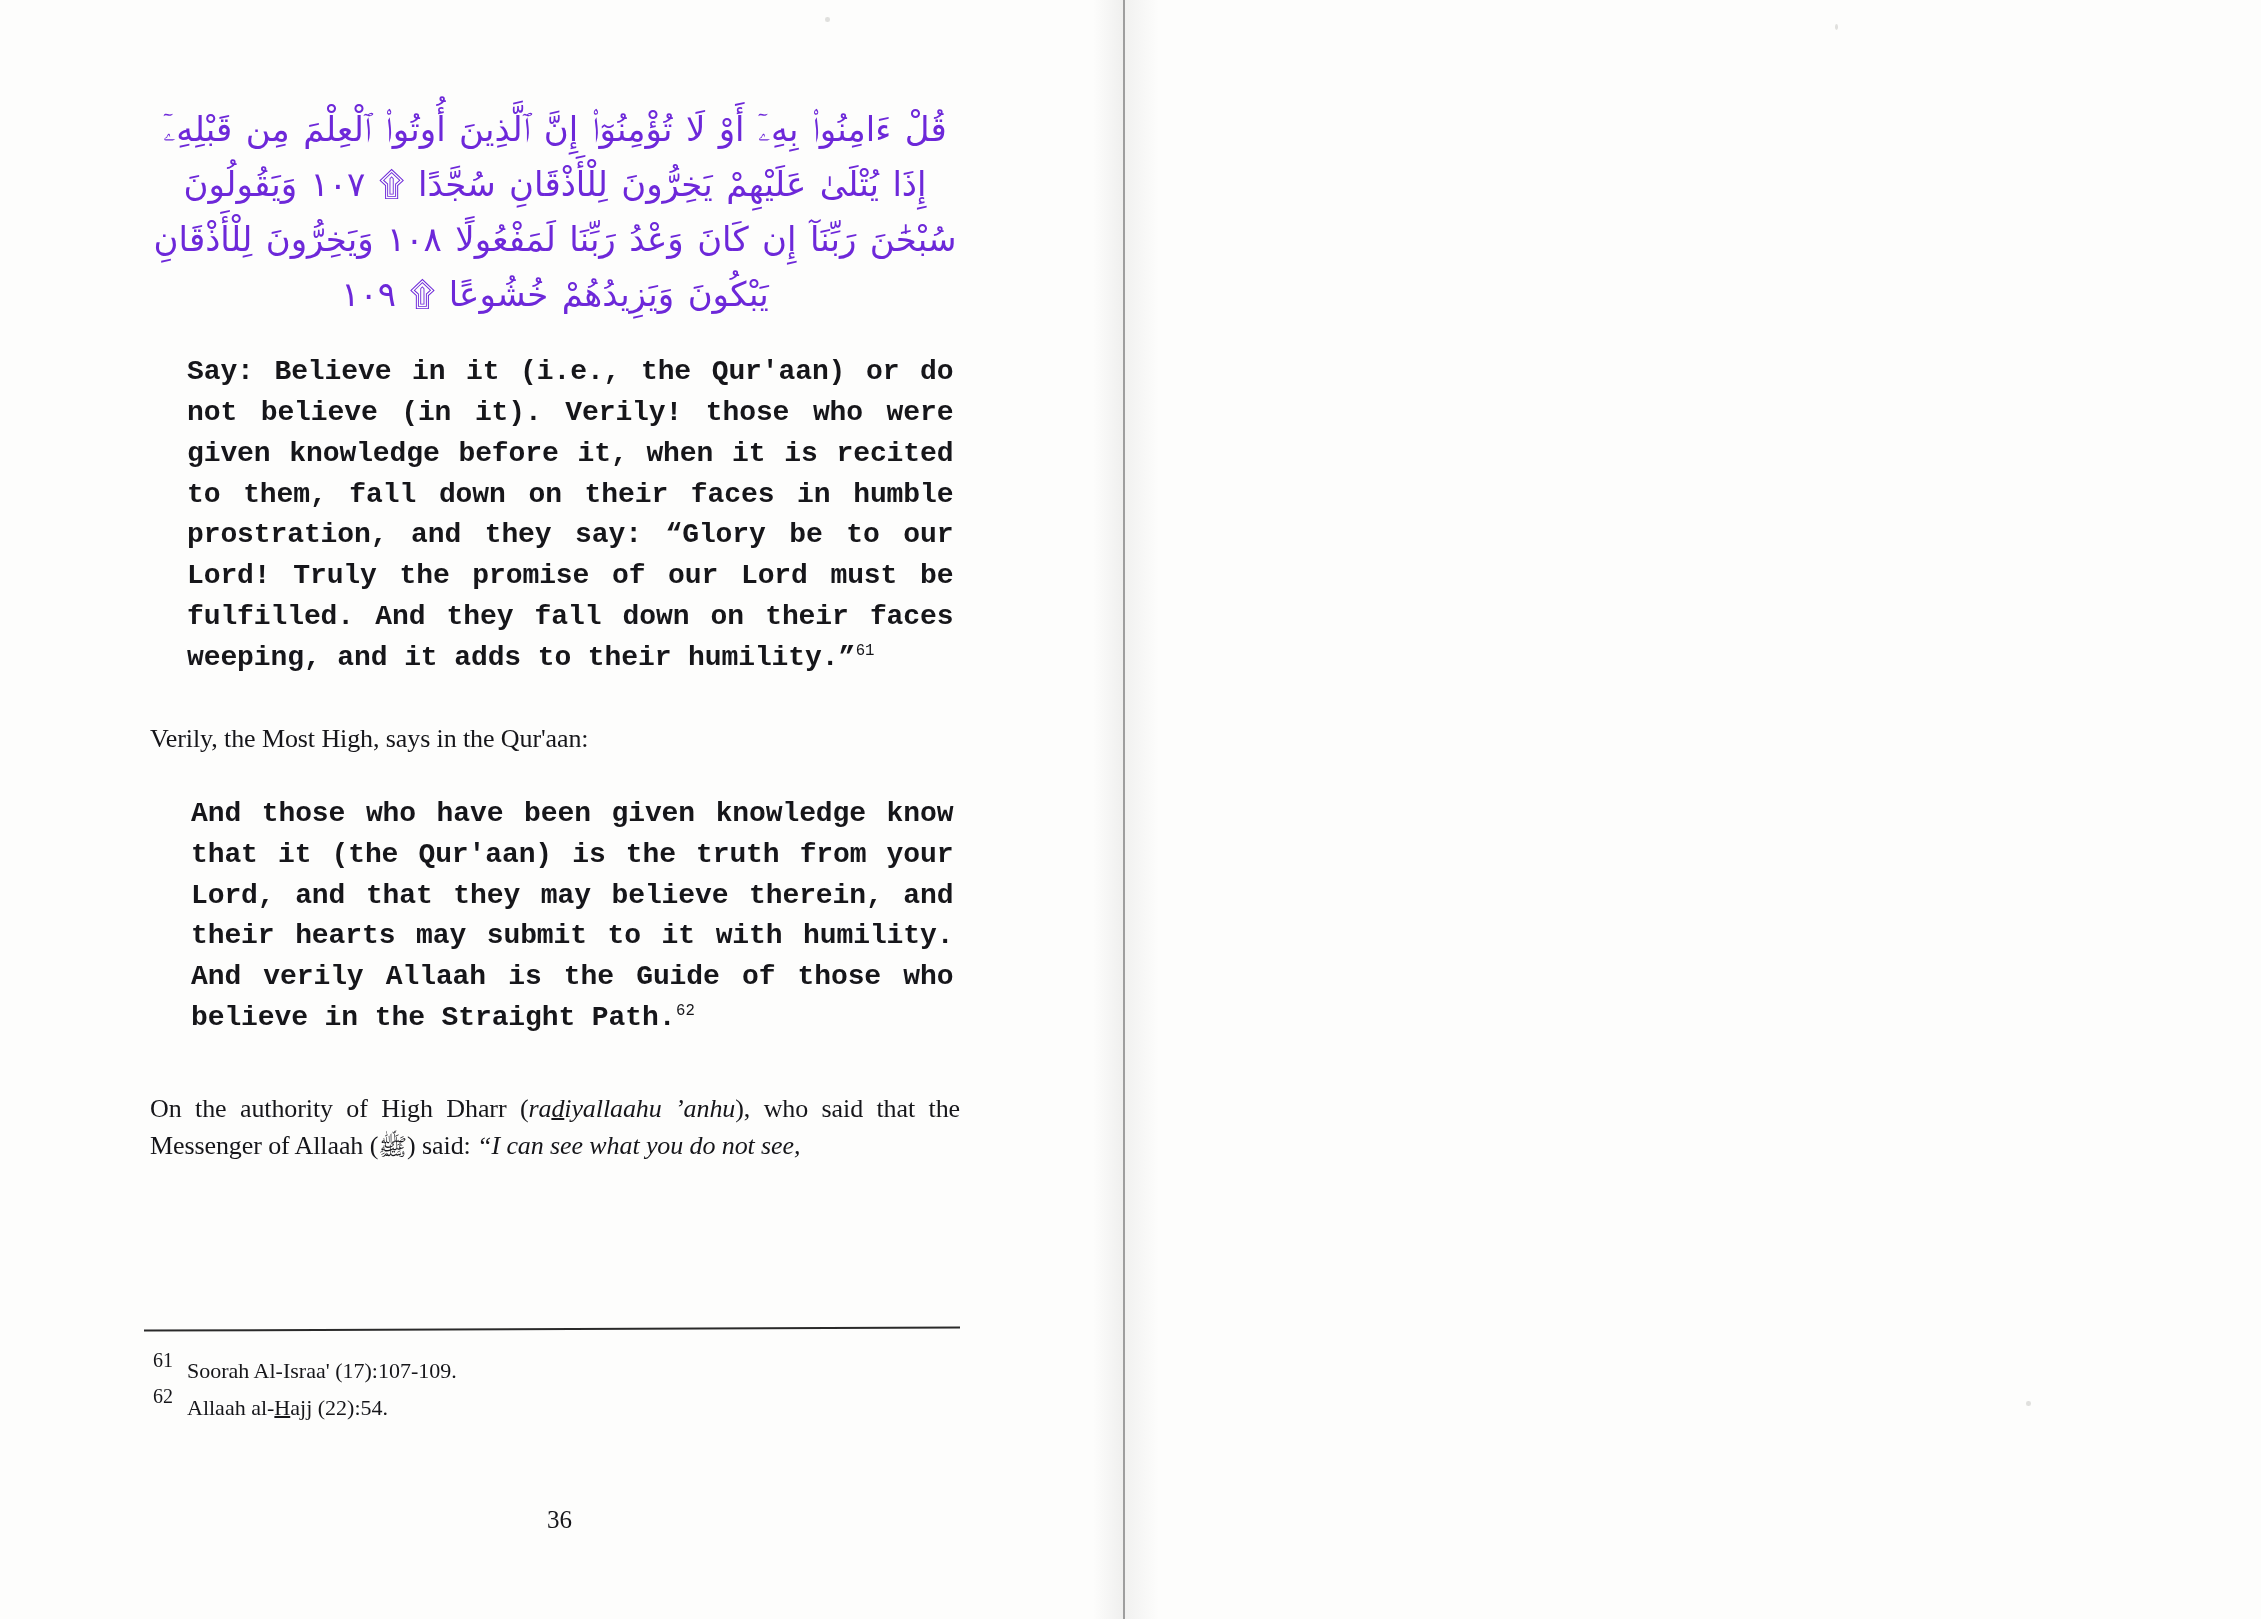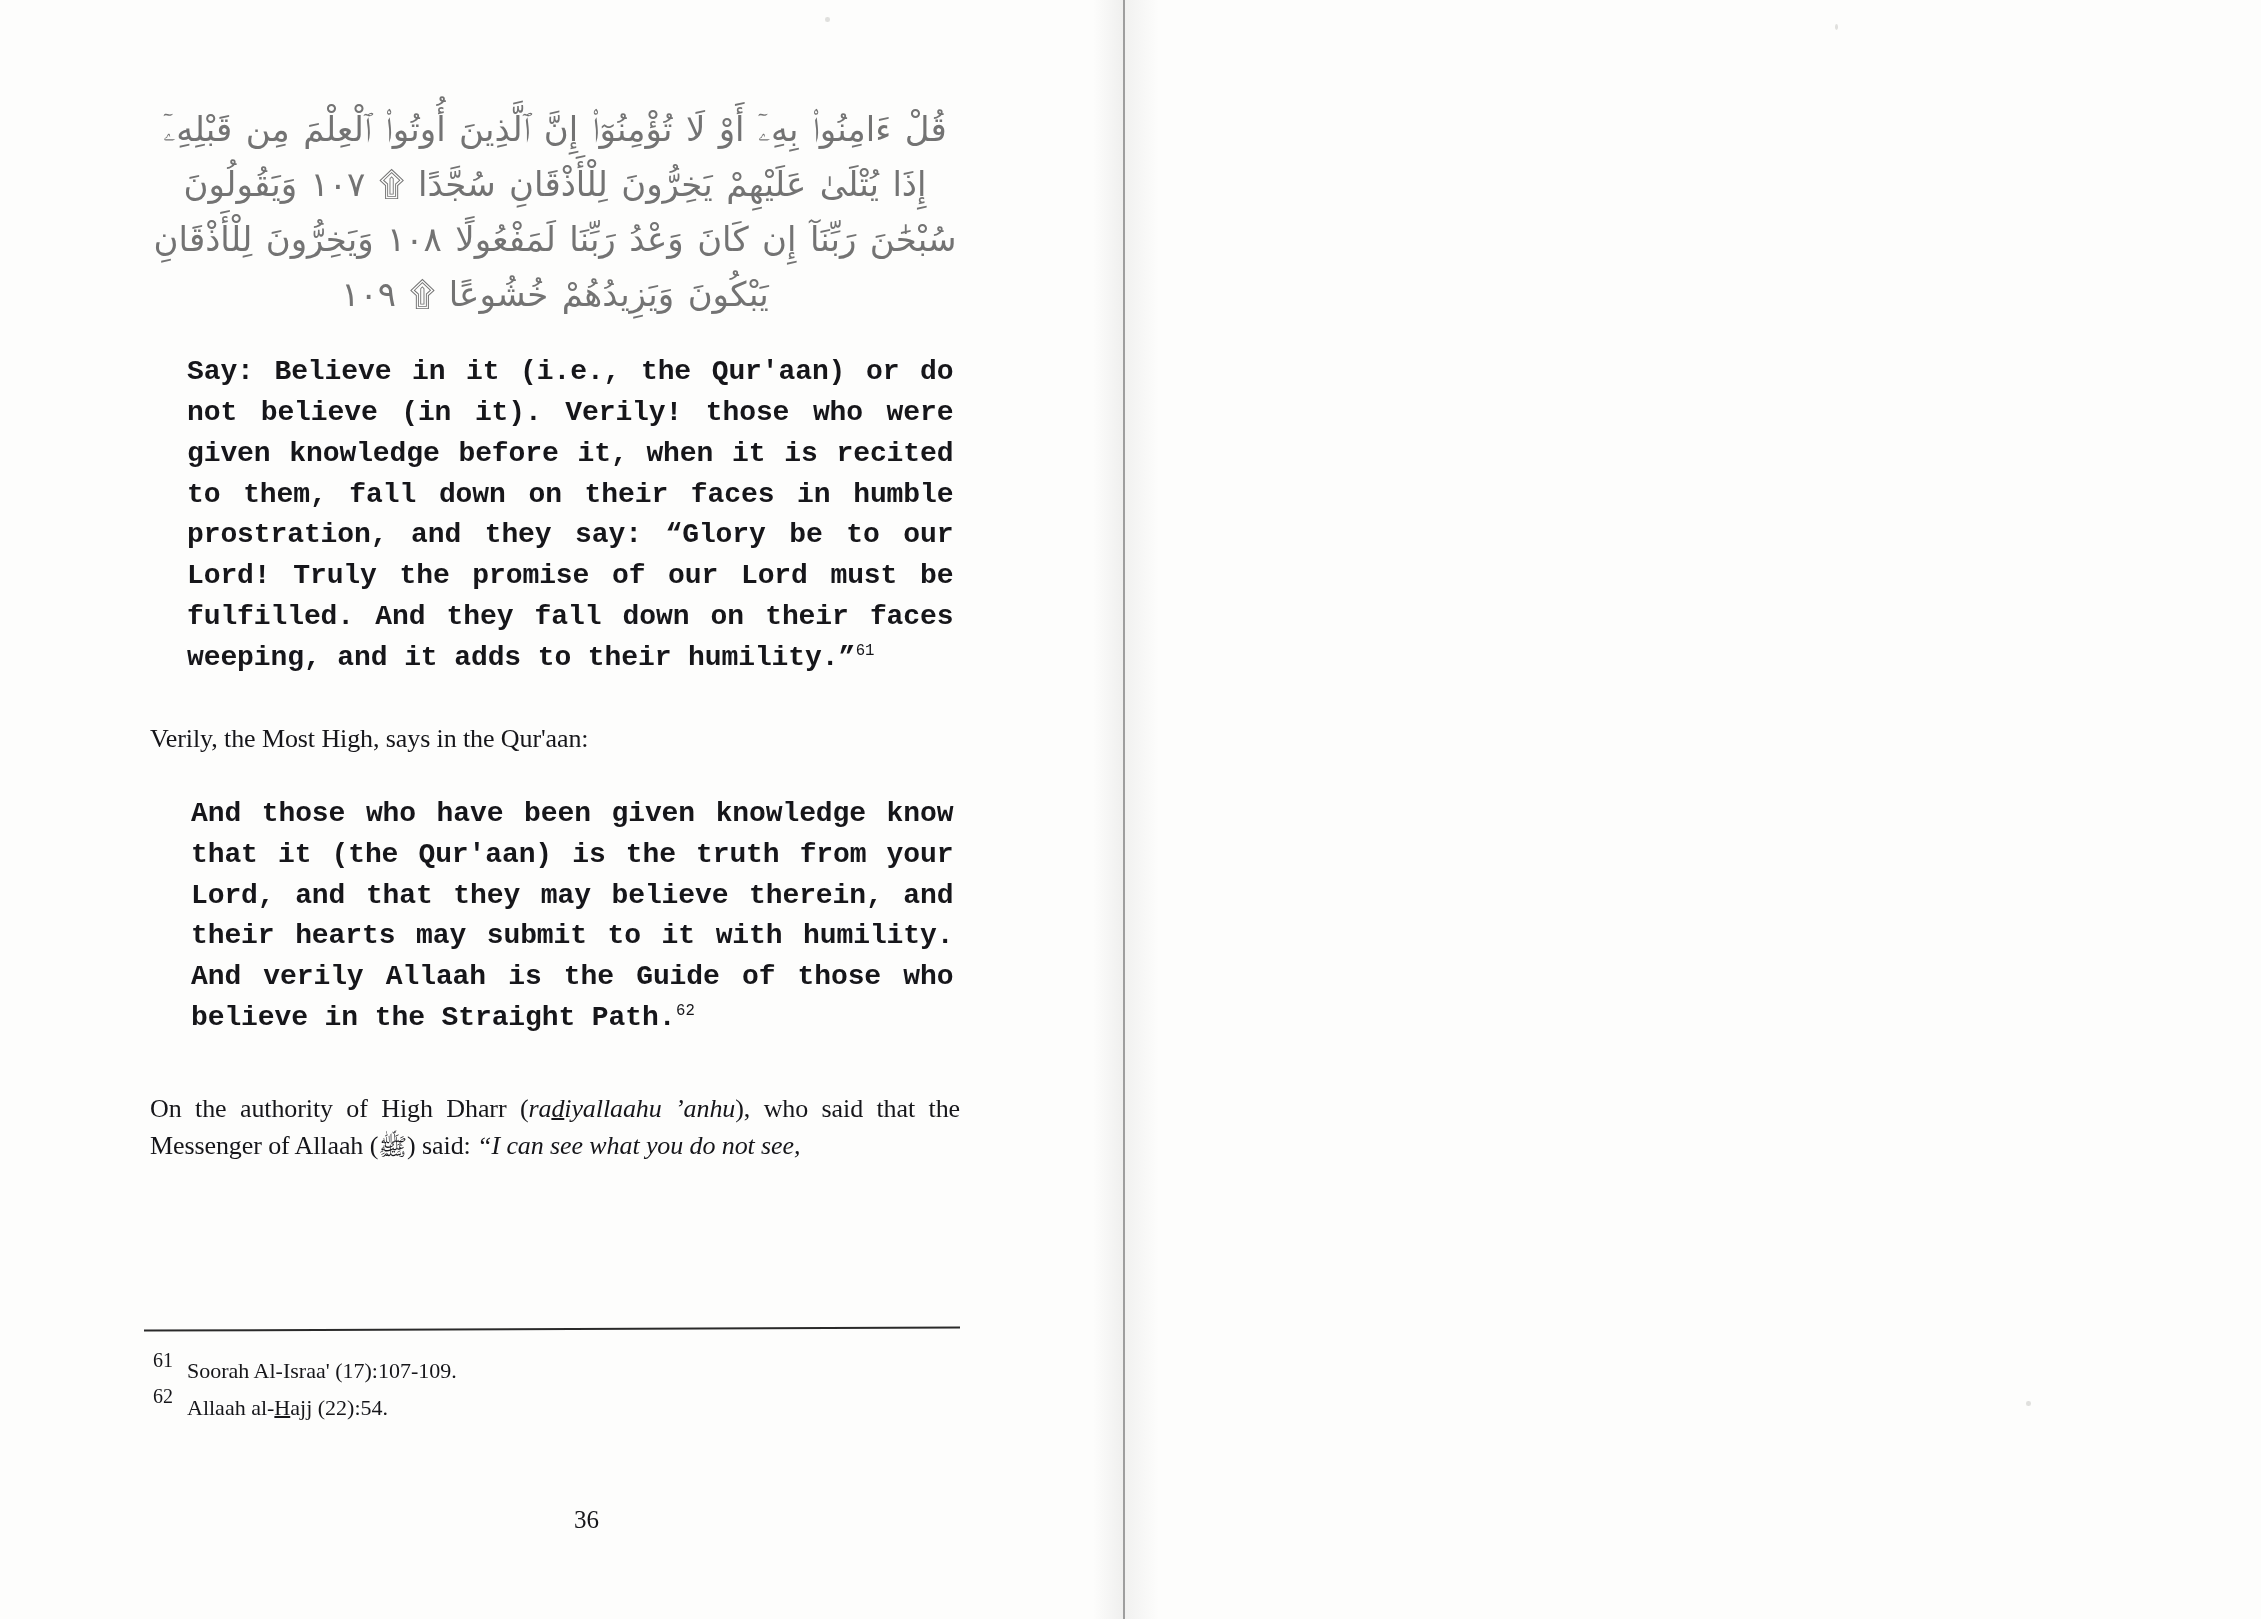--- a/index.html
+++ b/index.html
@@ -58,21 +58,21 @@
   }
   .col-left  { left: 150px;  top: 99px; width: 810px; }
 
   
   .arabic {
     direction: rtl;
     text-align: center;
     font-family: "DejaVu Sans", "Liberation Sans", sans-serif;
     font-size: 34px;
     line-height: 1.62;
-    color: #737373;
+    color: #6d28d9;
     letter-spacing: 0.3px;
     word-spacing: 2.6px;
     margin: 0;
   }
   .arabic-1 { margin-top: 2.6px; }
   .arabic-2 { font-size: 32px; line-height: 1.70; }
 
   .quote-bold {
     font-family: Liberation Mono, monospace;
     font-weight: 700;
@@ -151,21 +151,21 @@
   }
   .fn-left .fn-item { padding-left: 34px; }
 
   
   .folio {
     position: absolute;
     font-size: 25px;
     text-align: center;
     width: 79px;
   }
-  .folio-left  { left: 520px;  top: 1506px; text-align: right; }
+  .folio-left  { left: 520px;  top: 1506px; }
 
   
   .speck { position: absolute; background: #c8c8c4; border-radius: 50%; opacity:.55; }
 </style>
 </head>
 <body>
 
 <div class="scan">
 
   <div class="gutter-soft-l"></div>

